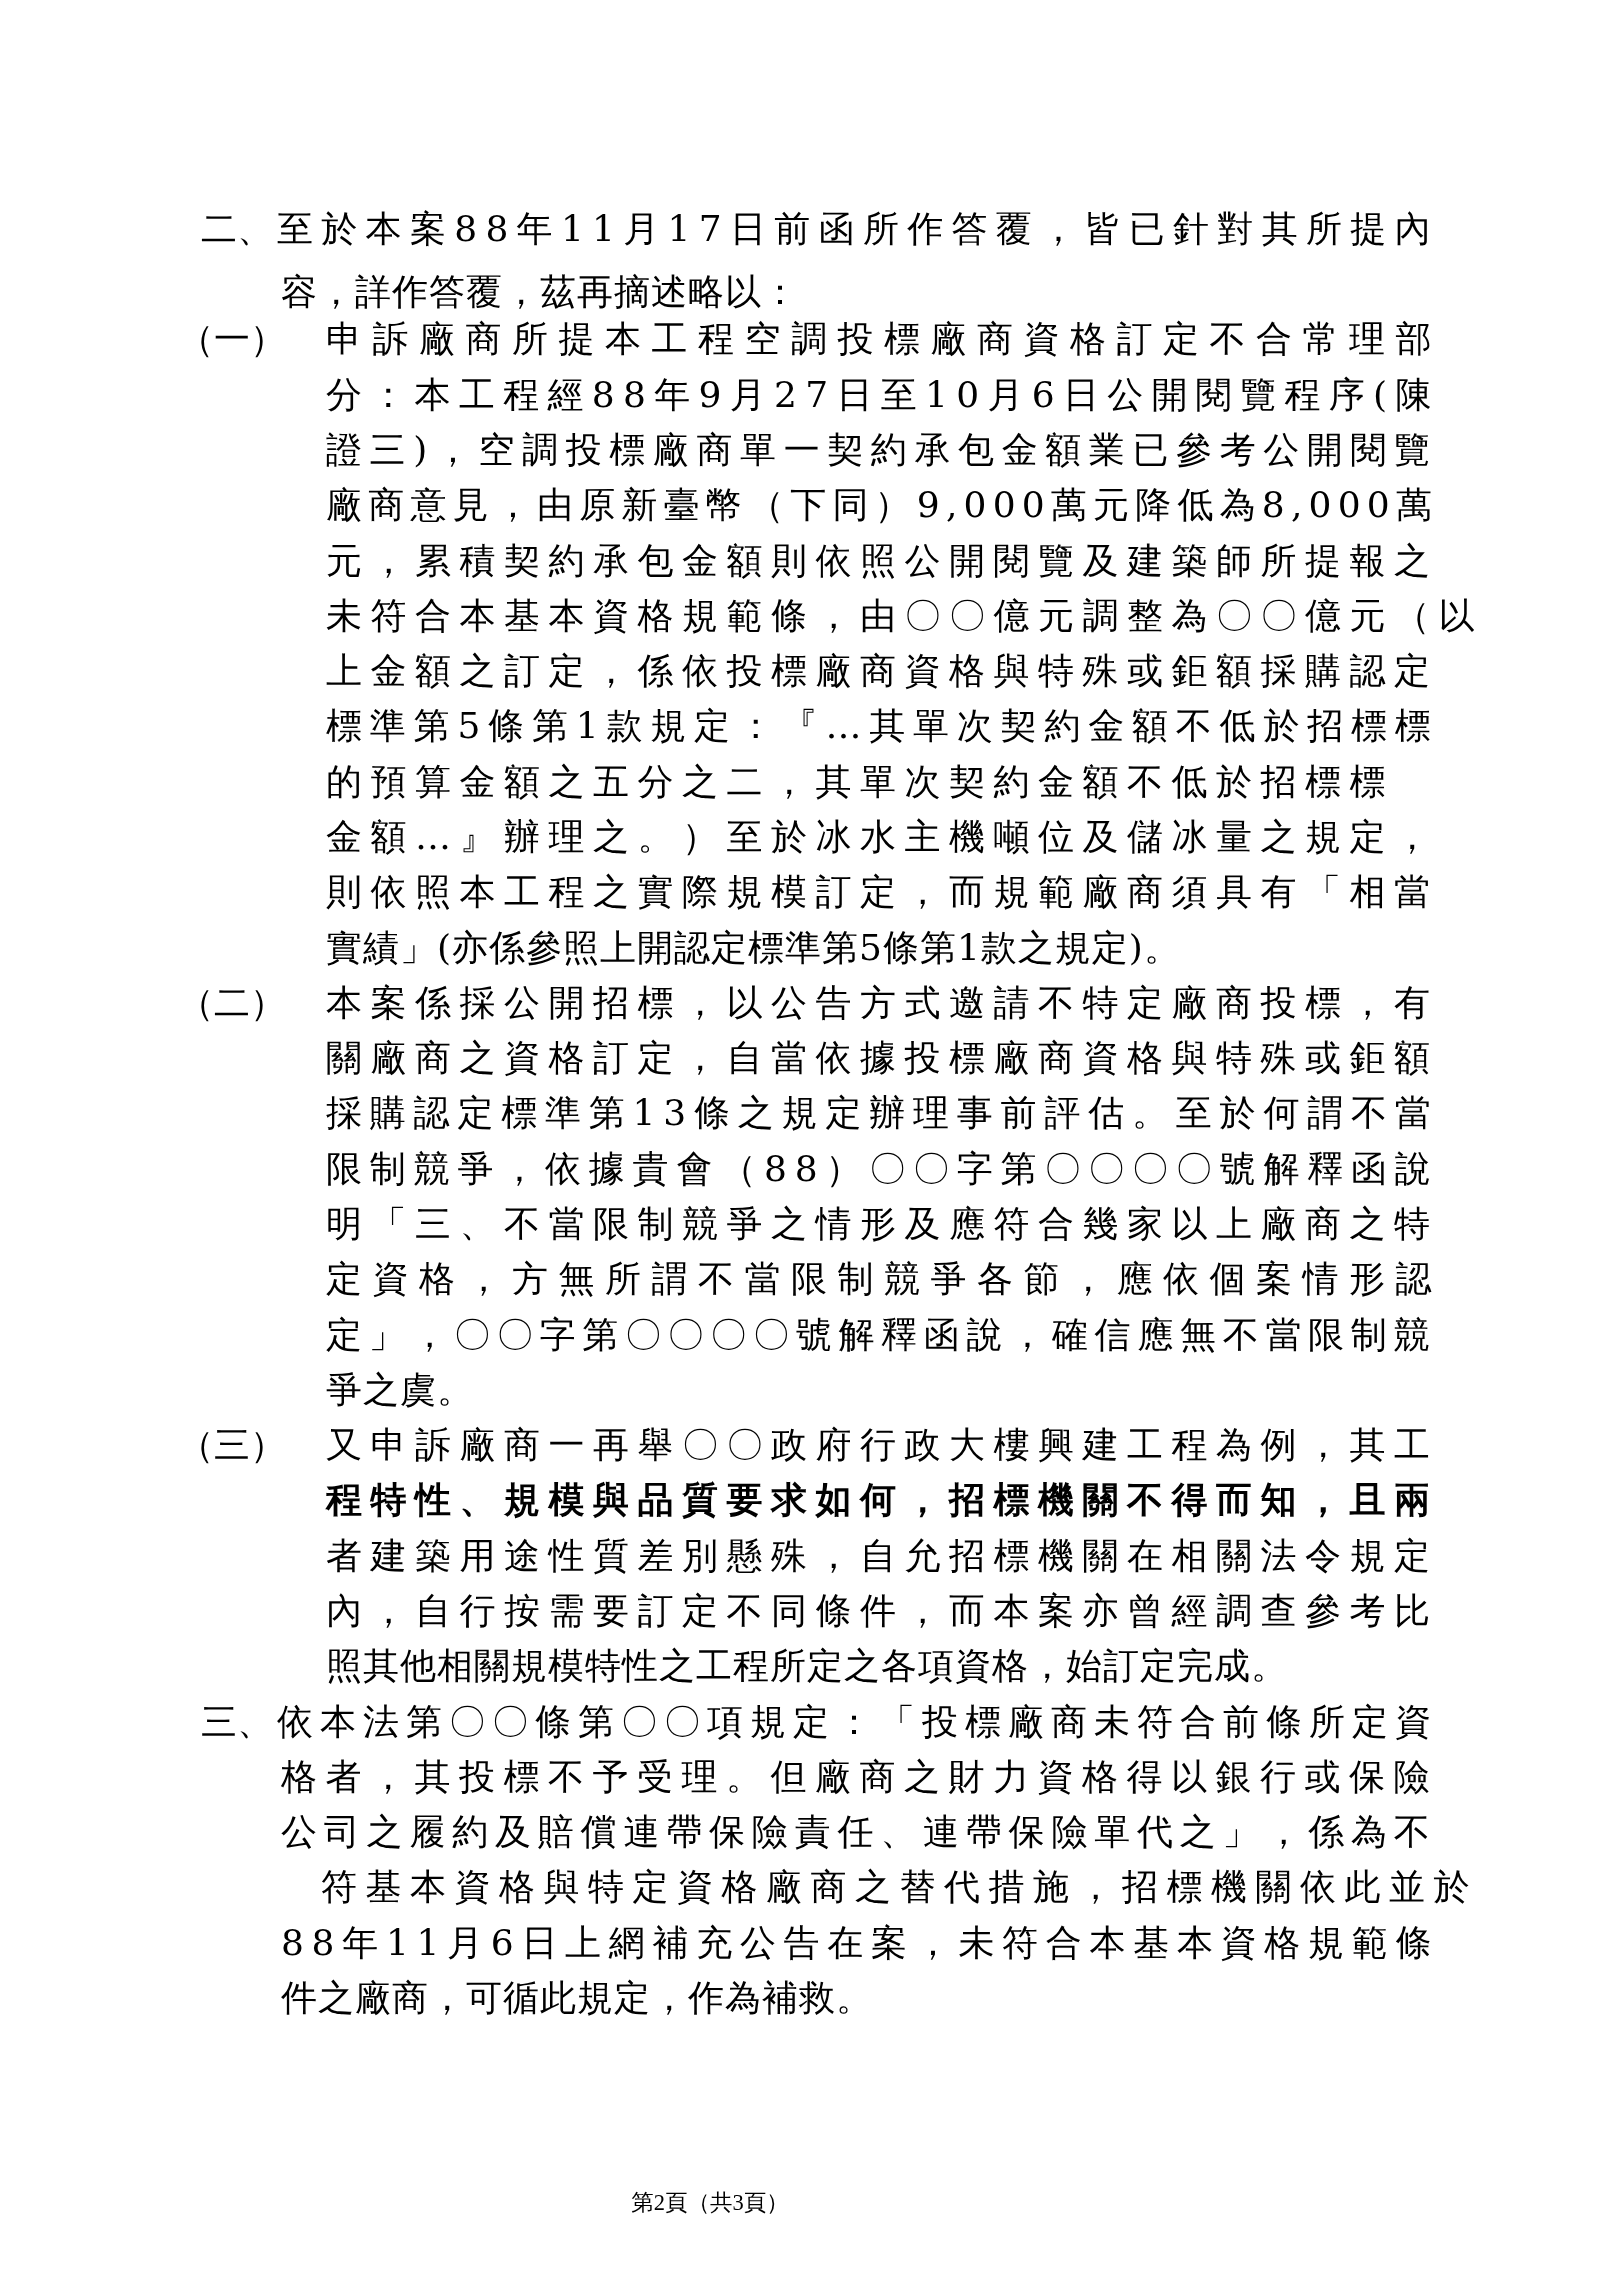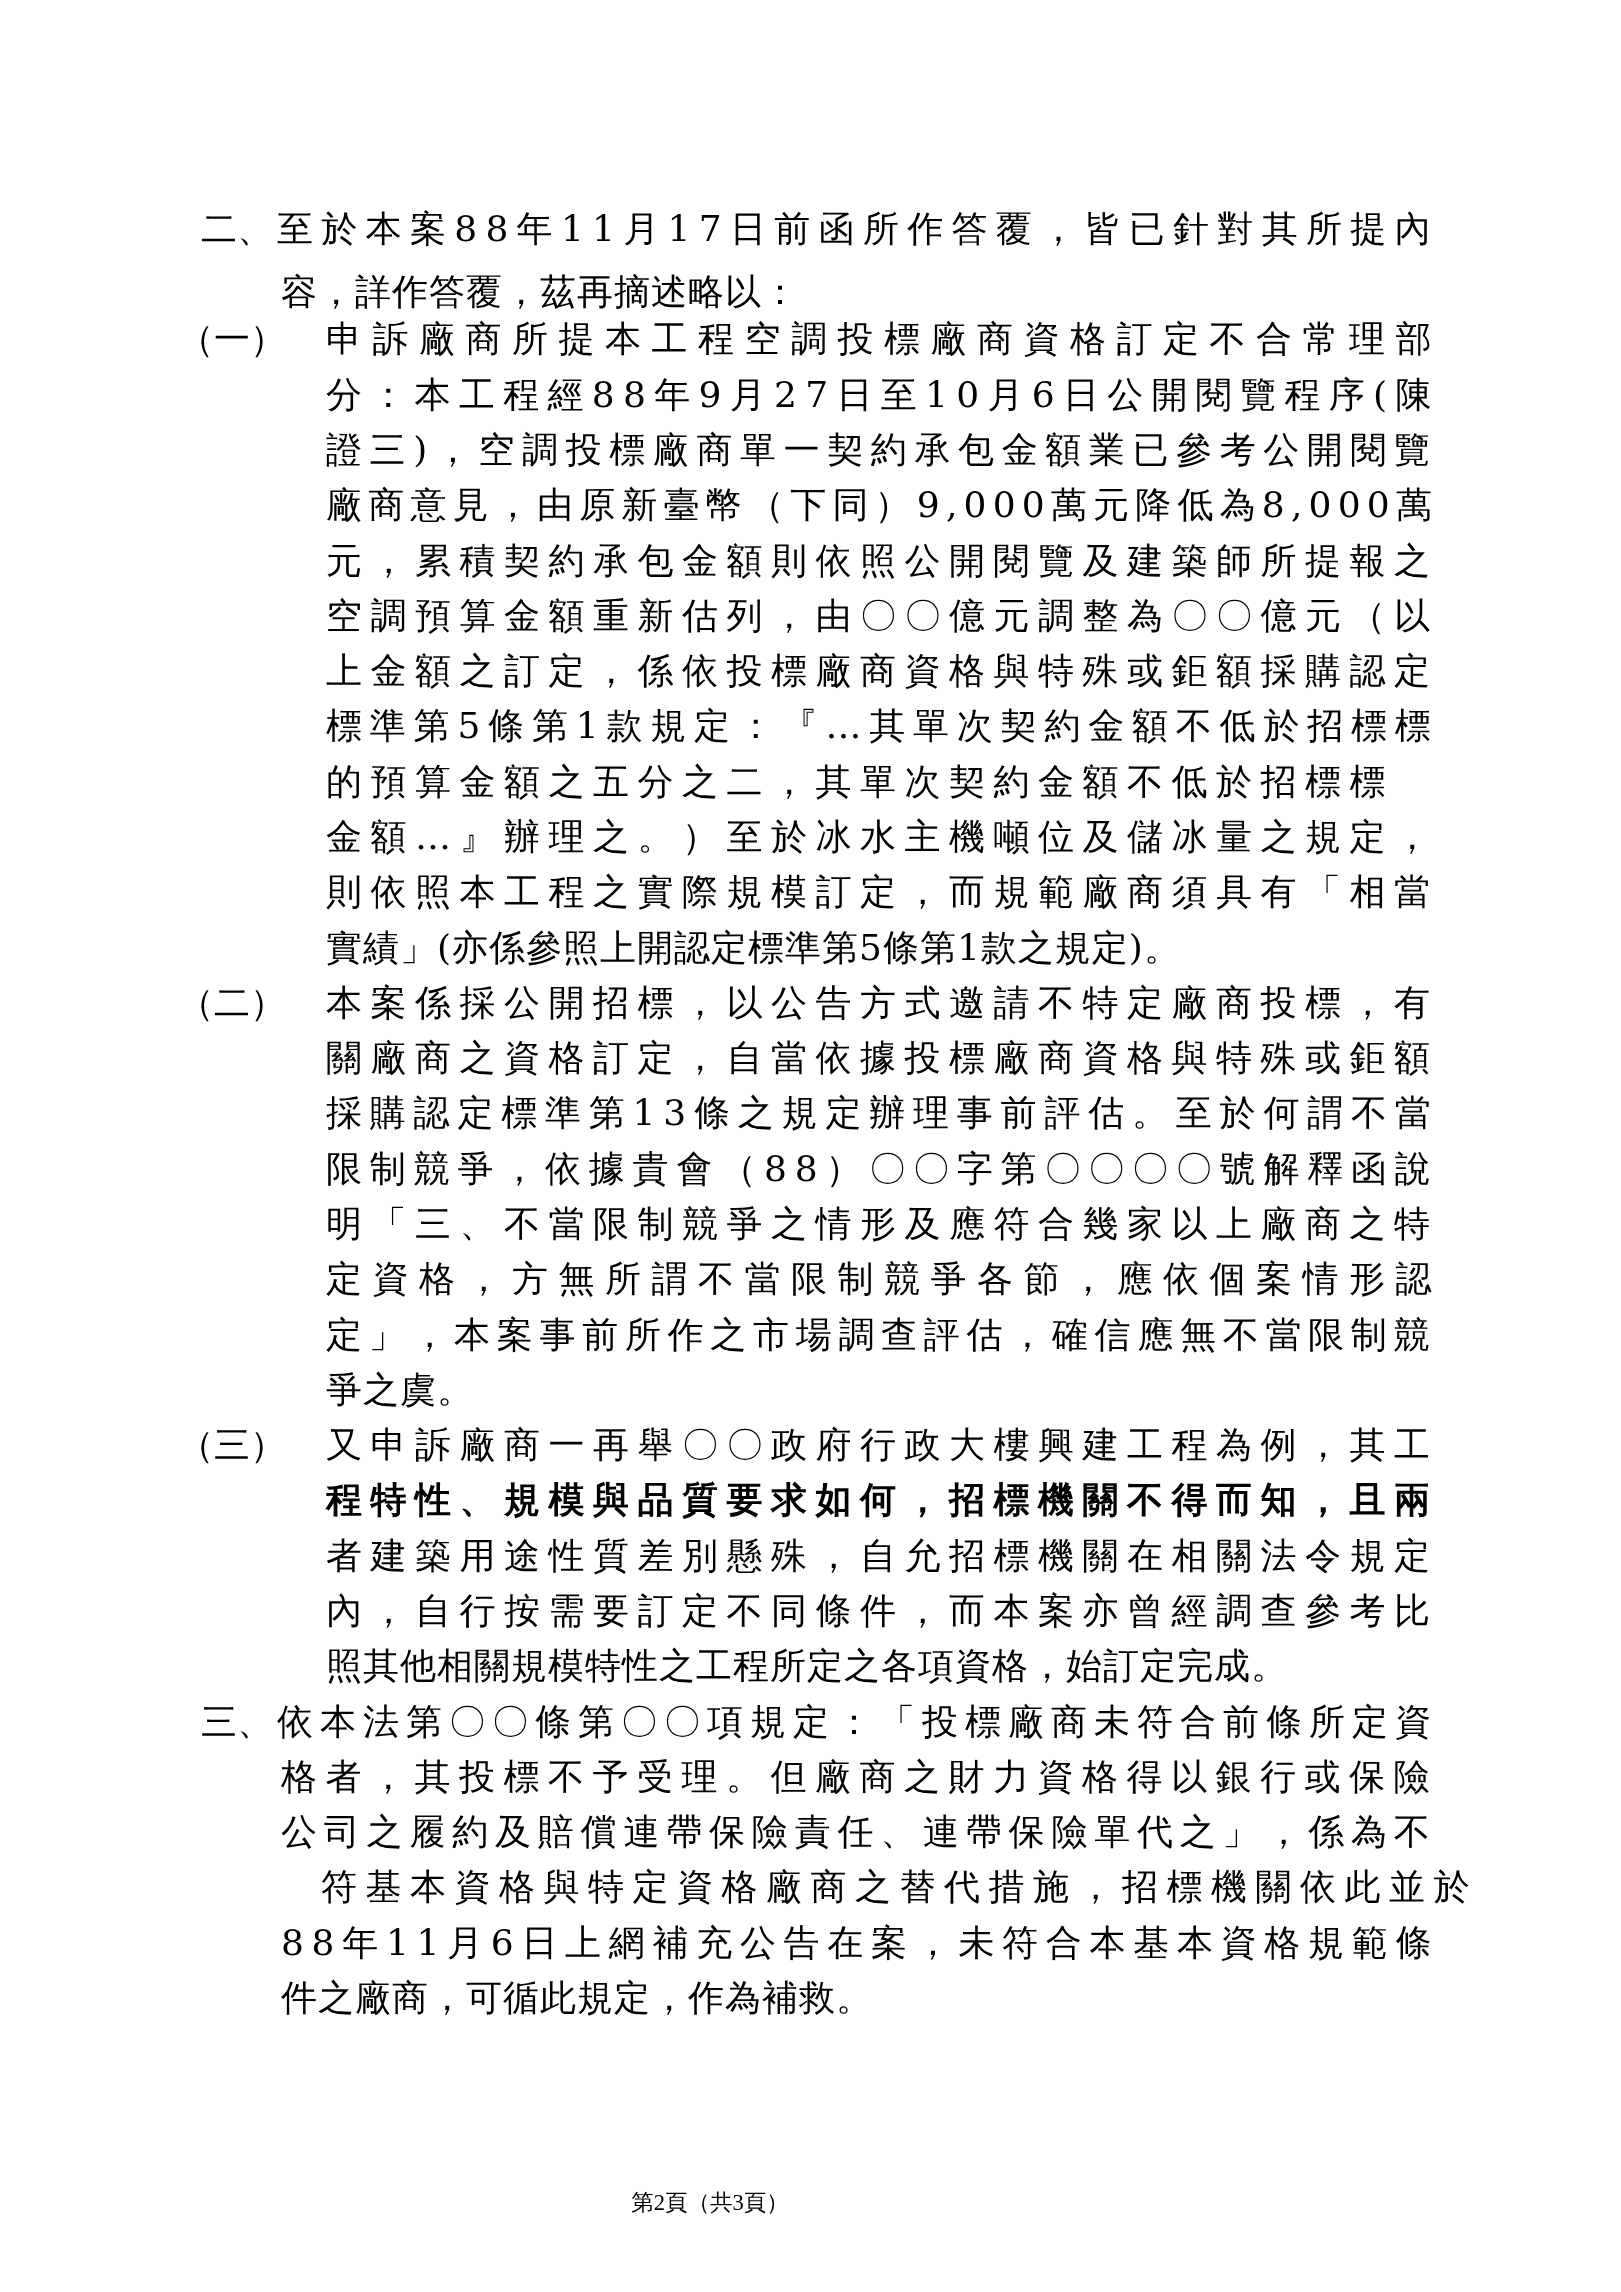--- a/index.html
+++ b/index.html
@@ -19,35 +19,35 @@
   <div id="content">
       <div class="lbl" style="left: 201px; top: 201px;">二、</div>
       <div class="line" style="left: 277px; top: 201px; letter-spacing: 8.3px;">至於本案88年11月17日前函所作答覆，皆已針對其所提內</div>
       <div class="line" style="left: 281px; top: 256px; margin-top: 8px;">容，詳作答覆，茲再摘述略以：</div>
       <div class="lbl" style="left: 178px; top: 311px;">（一）</div>
       <div class="line" style="left: 326px; top: 311px; letter-spacing: 10.5px;">申訴廠商所提本工程空調投標廠商資格訂定不合常理部</div>
       <div class="line" style="left: 326px; top: 367px; letter-spacing: 8.3px;">分：本工程經88年9月27日至10月6日公開閱覽程序(陳</div>
       <div class="line" style="left: 326px; top: 422px; letter-spacing: 7.6px;">證三)，空調投標廠商單一契約承包金額業已參考公開閱覽</div>
       <div class="line" style="left: 326px; top: 477px; letter-spacing: 6.2px;">廠商意見，由原新臺幣（下同）9,000萬元降低為8,000萬</div>
       <div class="line" style="left: 326px; top: 533px; letter-spacing: 8.5px;">元，累積契約承包金額則依照公開閱覽及建築師所提報之</div>
-      <div class="line" style="left: 326px; top: 588px; letter-spacing: 8.5px;">空調預算金額重新估列，由〇〇億元調整為〇〇億元（以</div>
+      <div class="line" style="left: 326px; top: 588px; letter-spacing: 8.5px;">未符合本基本資格規範條，由〇〇億元調整為〇〇億元（以</div>
       <div class="line" style="left: 326px; top: 643px; letter-spacing: 8.5px;">上金額之訂定，係依投標廠商資格與特殊或鉅額採購認定</div>
       <div class="line" style="left: 326px; top: 698px; letter-spacing: 7.8px;">標準第5條第1款規定：『…其單次契約金額不低於招標標</div>
       <div class="line" style="left: 326px; top: 754px; letter-spacing: 8.5px;">的預算金額之五分之二，其單次契約金額不低於招標標</div>
       <div class="line" style="left: 326px; top: 809px; letter-spacing: 8.5px;">金額…』辦理之。）至於冰水主機噸位及儲冰量之規定，</div>
       <div class="line" style="left: 326px; top: 864px; letter-spacing: 8.5px;">則依照本工程之實際規模訂定，而規範廠商須具有「相當</div>
       <div class="line" style="left: 326px; top: 920px;">實績」(亦係參照上開認定標準第5條第1款之規定)。</div>
       <div class="lbl" style="left: 178px; top: 975px;">（二）</div>
       <div class="line" style="left: 326px; top: 975px; letter-spacing: 8.5px;">本案係採公開招標，以公告方式邀請不特定廠商投標，有</div>
       <div class="line" style="left: 326px; top: 1030px; letter-spacing: 8.5px;">關廠商之資格訂定，自當依據投標廠商資格與特殊或鉅額</div>
       <div class="line" style="left: 326px; top: 1085px; letter-spacing: 7.8px;">採購認定標準第13條之規定辦理事前評估。至於何謂不當</div>
       <div class="line" style="left: 326px; top: 1141px; letter-spacing: 7.8px;">限制競爭，依據貴會（88）〇〇字第〇〇〇〇號解釋函說</div>
       <div class="line" style="left: 326px; top: 1196px; letter-spacing: 8.5px;">明「三、不當限制競爭之情形及應符合幾家以上廠商之特</div>
       <div class="line" style="left: 326px; top: 1251px; letter-spacing: 10.5px;">定資格，方無所謂不當限制競爭各節，應依個案情形認</div>
-      <div class="line" style="left: 326px; top: 1307px; letter-spacing: 6.7px;">定」，本案事前所作之市場調查評估，確信應無不當限制競</div>
+      <div class="line" style="left: 326px; top: 1307px; letter-spacing: 6.7px;">定」，〇〇字第〇〇〇〇號解釋函說，確信應無不當限制競</div>
       <div class="line" style="left: 326px; top: 1362px;">爭之虞。</div>
       <div class="lbl" style="left: 178px; top: 1417px;">（三）</div>
       <div class="line" style="left: 326px; top: 1417px; letter-spacing: 8.5px;">又申訴廠商一再舉〇〇政府行政大樓興建工程為例，其工</div>
       <div class="line" style="left: 326px; top: 1472px; letter-spacing: 8.5px; font-weight: bold;">程特性、規模與品質要求如何，招標機關不得而知，且兩</div>
       <div class="line" style="left: 326px; top: 1528px; letter-spacing: 8.5px;">者建築用途性質差別懸殊，自允招標機關在相關法令規定</div>
       <div class="line" style="left: 326px; top: 1583px; letter-spacing: 8.5px;">內，自行按需要訂定不同條件，而本案亦曾經調查參考比</div>
       <div class="line" style="left: 326px; top: 1638px;">照其他相關規模特性之工程所定之各項資格，始訂定完成。</div>
       <div class="lbl" style="left: 201px; top: 1694px;">三、</div>
       <div class="line" style="left: 277px; top: 1694px; letter-spacing: 7px;">依本法第〇〇條第〇〇項規定：「投標廠商未符合前條所定資</div>
       <div class="line" style="left: 281px; top: 1749px; letter-spacing: 8.5px;">格者，其投標不予受理。但廠商之財力資格得以銀行或保險</div>

